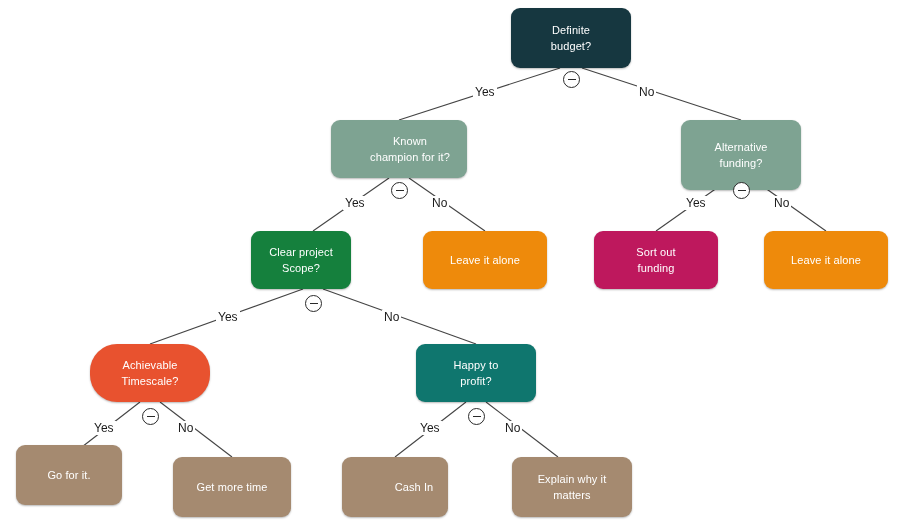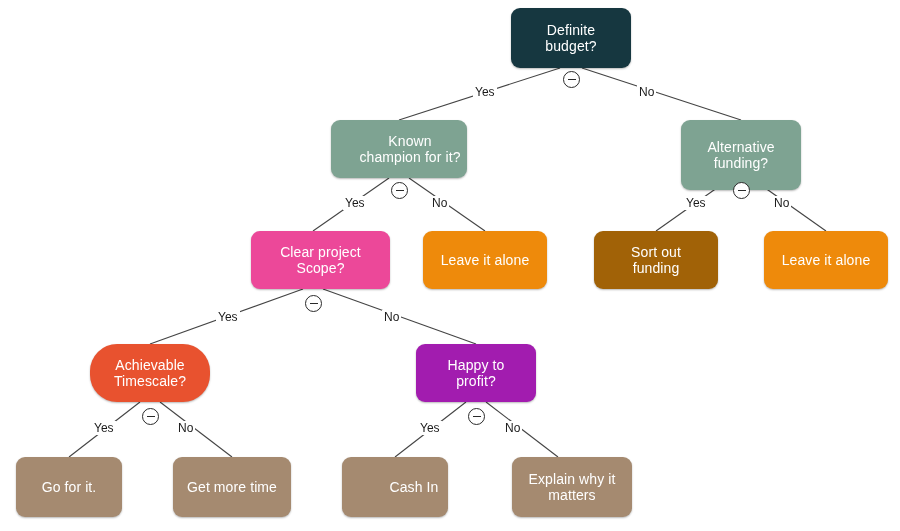--- a/index.html
+++ b/index.html
@@ -14,21 +14,21 @@
 
   .node{
     position:absolute;
     box-sizing:border-box;
     border-radius:9px;
     display:flex;
     align-items:center;
     justify-content:center;
     text-align:center;
     color:#ffffff;
-    font-size:14px;
+    font-size:11px;
     line-height:16px;
     font-weight:400;
     letter-spacing:.1px;
     padding:4px 6px;
     box-shadow:0 1px 2px rgba(0,0,0,.28);
     white-space:pre-line;
     user-select:none;
   }
   .node span{display:block;}
 
@@ -76,31 +76,31 @@
       <line x1="466" y1="402" x2="395" y2="457" stroke="#444444" stroke-width="1.1"></line>
       <line x1="486" y1="402" x2="558" y2="457" stroke="#444444" stroke-width="1.1"></line>
     </svg>
   <div id="nodes-layer">
       <div class="node" style="left: 511px; top: 8px; width: 120px; height: 60px; background: rgb(22, 55, 64);"><span>Definite
 budget?</span></div>
       <div class="node" style="left: 331px; top: 120px; width: 136px; height: 58px; background: rgb(126, 163, 146); padding-left: 28px;"><span>Known
 champion for it?</span></div>
       <div class="node" style="left: 681px; top: 120px; width: 120px; height: 70px; background: rgb(126, 163, 146);"><span>Alternative
 funding?</span></div>
-      <div class="node" style="left: 251px; top: 231px; width: 139px; height: 58px; background: #ec4899;"><span>Clear project
+      <div class="node" style="left: 251px; top: 231px; width: 100px; height: 58px; background: #15803d;"><span>Clear project
 Scope?</span></div>
       <div class="node" style="left: 423px; top: 231px; width: 124px; height: 58px; background: rgb(238, 138, 11);"><span>Leave it alone</span></div>
-      <div class="node" style="left: 594px; top: 231px; width: 124px; height: 58px; background: #a16207;"><span>Sort out
+      <div class="node" style="left: 594px; top: 231px; width: 124px; height: 58px; background: #be185d;"><span>Sort out
 funding</span></div>
       <div class="node" style="left: 764px; top: 231px; width: 124px; height: 58px; background: rgb(238, 138, 11);"><span>Leave it alone</span></div>
       <div class="node" style="left: 90px; top: 344px; width: 120px; height: 58px; background: rgb(232, 82, 47); border-radius: 27px;"><span>Achievable
 Timescale?</span></div>
-      <div class="node" style="left: 416px; top: 344px; width: 120px; height: 58px; background: #a21caf;"><span>Happy to
+      <div class="node" style="left: 416px; top: 344px; width: 120px; height: 58px; background: #0f766e;"><span>Happy to
 profit?</span></div>
-      <div class="node" style="left: 16px; top: 457px; width: 106px; height: 60px; background: rgb(165, 138, 112);"><span>Go for it.</span></div>
+      <div class="node" style="left: 16px; top: 445px; width: 106px; height: 60px; background: rgb(165, 138, 112);"><span>Go for it.</span></div>
       <div class="node" style="left: 173px; top: 457px; width: 118px; height: 60px; background: rgb(165, 138, 112);"><span>Get more time</span></div>
       <div class="node" style="left: 342px; top: 457px; width: 106px; height: 60px; background: rgb(165, 138, 112); padding-left: 44px;"><span>Cash In</span></div>
       <div class="node" style="left: 512px; top: 457px; width: 120px; height: 60px; background: rgb(165, 138, 112);"><span>Explain why it
 matters</span></div>
     </div>
   <div id="labels-layer">
       <div class="edge-label" style="left: 473px; top: 85px; color: rgb(26, 26, 26);">Yes</div>
       <div class="edge-label" style="left: 637px; top: 85px; color: rgb(26, 26, 26);">No</div>
       <div class="edge-label" style="left: 343px; top: 196px; color: rgb(26, 26, 26);">Yes</div>
       <div class="edge-label" style="left: 430px; top: 196px; color: rgb(26, 26, 26);">No</div>

